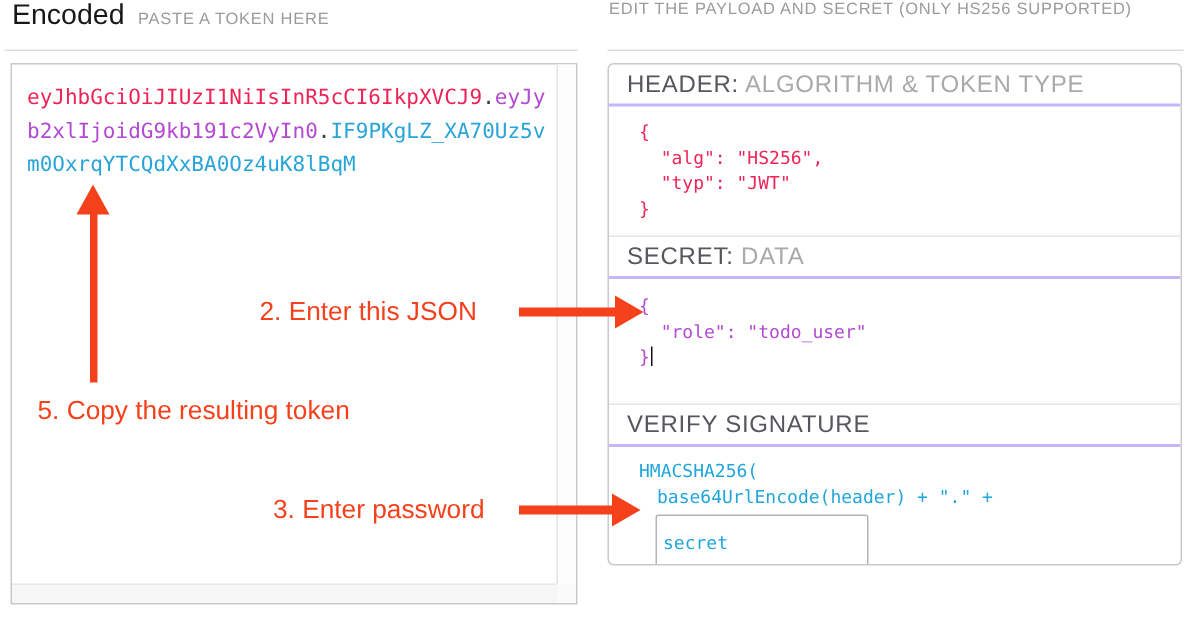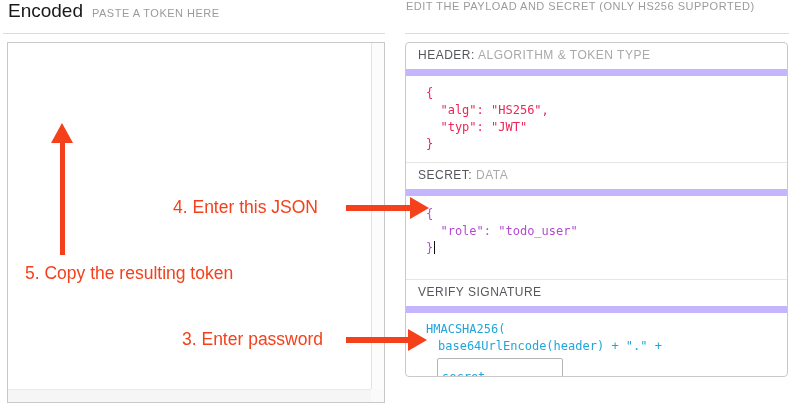--- a/index.html
+++ b/index.html
@@ -32,33 +32,33 @@
   .tok-p{color:#b44ad2;}
   .tok-s{color:#28a4d8;}
   .tok-dot{color:#3c3c3c;}
 
   
   #decoded-panel{
     position:absolute;left:405px;top:42px;width:383px;height:335px;
     border:1px solid #c9c9c9;border-radius:4px;background:#fff;box-sizing:border-box;
     overflow:hidden;
   }
-  .sec-label{height:21px;border-bottom:7px solid #c4b5fd;padding:5px 0 0 12px;
-    font-size:12px;letter-spacing:.5px;box-sizing:content-box;}
+  .sec-label{height:21px;border-bottom:2px solid #c4b5fd;padding:5px 0 0 12px;
+    font-size:16px;letter-spacing:.5px;box-sizing:content-box;}
   .sec-label .strong{color:#55575c;}
   .sec-label .light{color:#a9a9a9;}
   .codeblock{font-family:"DejaVu Sans Mono","Liberation Mono",monospace;font-size:12px;line-height:17px;}
   #header-code{height:87px;border-bottom:1px solid #e6e6e6;padding-top:9px;box-sizing:border-box;color:#ef2456;}
   #payload-code{height:84px;border-bottom:1px solid #e6e6e6;padding-top:10px;box-sizing:border-box;color:#b44ad2;}
   #signature-code{padding-top:8px;color:#21a6db;}
   .cl{white-space:pre;padding-left:20px;}
   .cl.indent{padding-left:32px;}
   .caret{display:inline-block;width:1px;height:13px;background:#111;vertical-align:-2px;margin-left:1px;}
   #secret-input{
-    display:block;margin:3px 0 3px 31px;width:126px;height:22px;box-sizing:border-box;
+    display:block;margin:3px 0 3px 31px;width:142px;height:22px;box-sizing:border-box;
     border:1px solid #b5b5b5;border-radius:2px;background:#fff;
     font-family:"DejaVu Sans Mono","Liberation Mono",monospace;font-size:12px;color:#21a6db;
     padding:18px 4px;outline:none;
   }
 
   
   .anno-text{position:absolute;font-size:17.5px;color:#f4411c;white-space:nowrap;}
   .arrow-shaft-h{position:absolute;height:6px;background:#f4411c;}
   .arrow-head-right{position:absolute;width:0;height:0;
     border-top:11px solid transparent;border-bottom:11px solid transparent;
@@ -77,20 +77,23 @@
     <span class="head-title">Encoded</span>
     <span class="head-sub">PASTE A TOKEN HERE</span>
   </div>
   <div class="head-row" style="left:406px;">
     <span class="head-sub">EDIT THE PAYLOAD AND SECRET (ONLY HS256 SUPPORTED)</span>
   </div>
   <div class="head-rule" style="left:3px;width:382px;"></div>
   <div class="head-rule" style="left:405px;width:384px;"></div>
 
   <div id="encoded-panel">
+    <div id="token-text">
+      <span class="tok-h">eyJhbGciOiJIUzI1NiIsInR5cCI6IkpXVCJ9</span><span class="tok-dot">.</span><span class="tok-p">eyJyb2xlIjoidG9kb191c2VyIn0</span><span class="tok-dot">.</span><span class="tok-s">IF9PKgLZ_XA70Uz5vm0OxrqYTCQdXxBA0Oz4uK8lBqM</span>
+    </div>
     <div id="encoded-vscroll"></div>
     <div id="encoded-hscroll"></div>
     <div id="encoded-corner"></div>
   </div>
 
   <div id="decoded-panel">
     <div class="sec-label">
       <span class="strong">HEADER:</span>
       <span class="light">ALGORITHM &amp; TOKEN TYPE</span>
     </div>
@@ -115,21 +118,21 @@
       <span class="strong">VERIFY SIGNATURE</span>
     </div>
     <div id="signature-code" class="codeblock">
       <div class="cl"><span>HMACSHA256(</span></div>
       <div class="cl indent"><span>base64UrlEncode(header) + "." +</span></div>
       <input id="secret-input" type="text" value="secret" style="">
 
     </div>
   </div>
 
-  <div class="anno-text" style="left:173px;top:197px;">4. Enter this JSON</div>
+  <div class="anno-text" style="left:173px;top:197px;">2. Enter this JSON</div>
   <div class="arrow-shaft-h" style="left:346px;top:205px;width:65px;"></div>
   <div class="arrow-head-right" style="left:410px;top:197px;"></div>
 
   <div id="arrow-up-shaft"></div>
   <div id="arrow-up-head"></div>
   <div class="anno-text" style="left:25px;top:263px;">5. Copy the resulting token</div>
 
   <div class="anno-text" style="left:182px;top:329px;">3. Enter password</div>
   <div class="arrow-shaft-h" style="left:346px;top:337px;width:63px;"></div>
   <div class="arrow-head-right" style="left:408px;top:329px;"></div>

